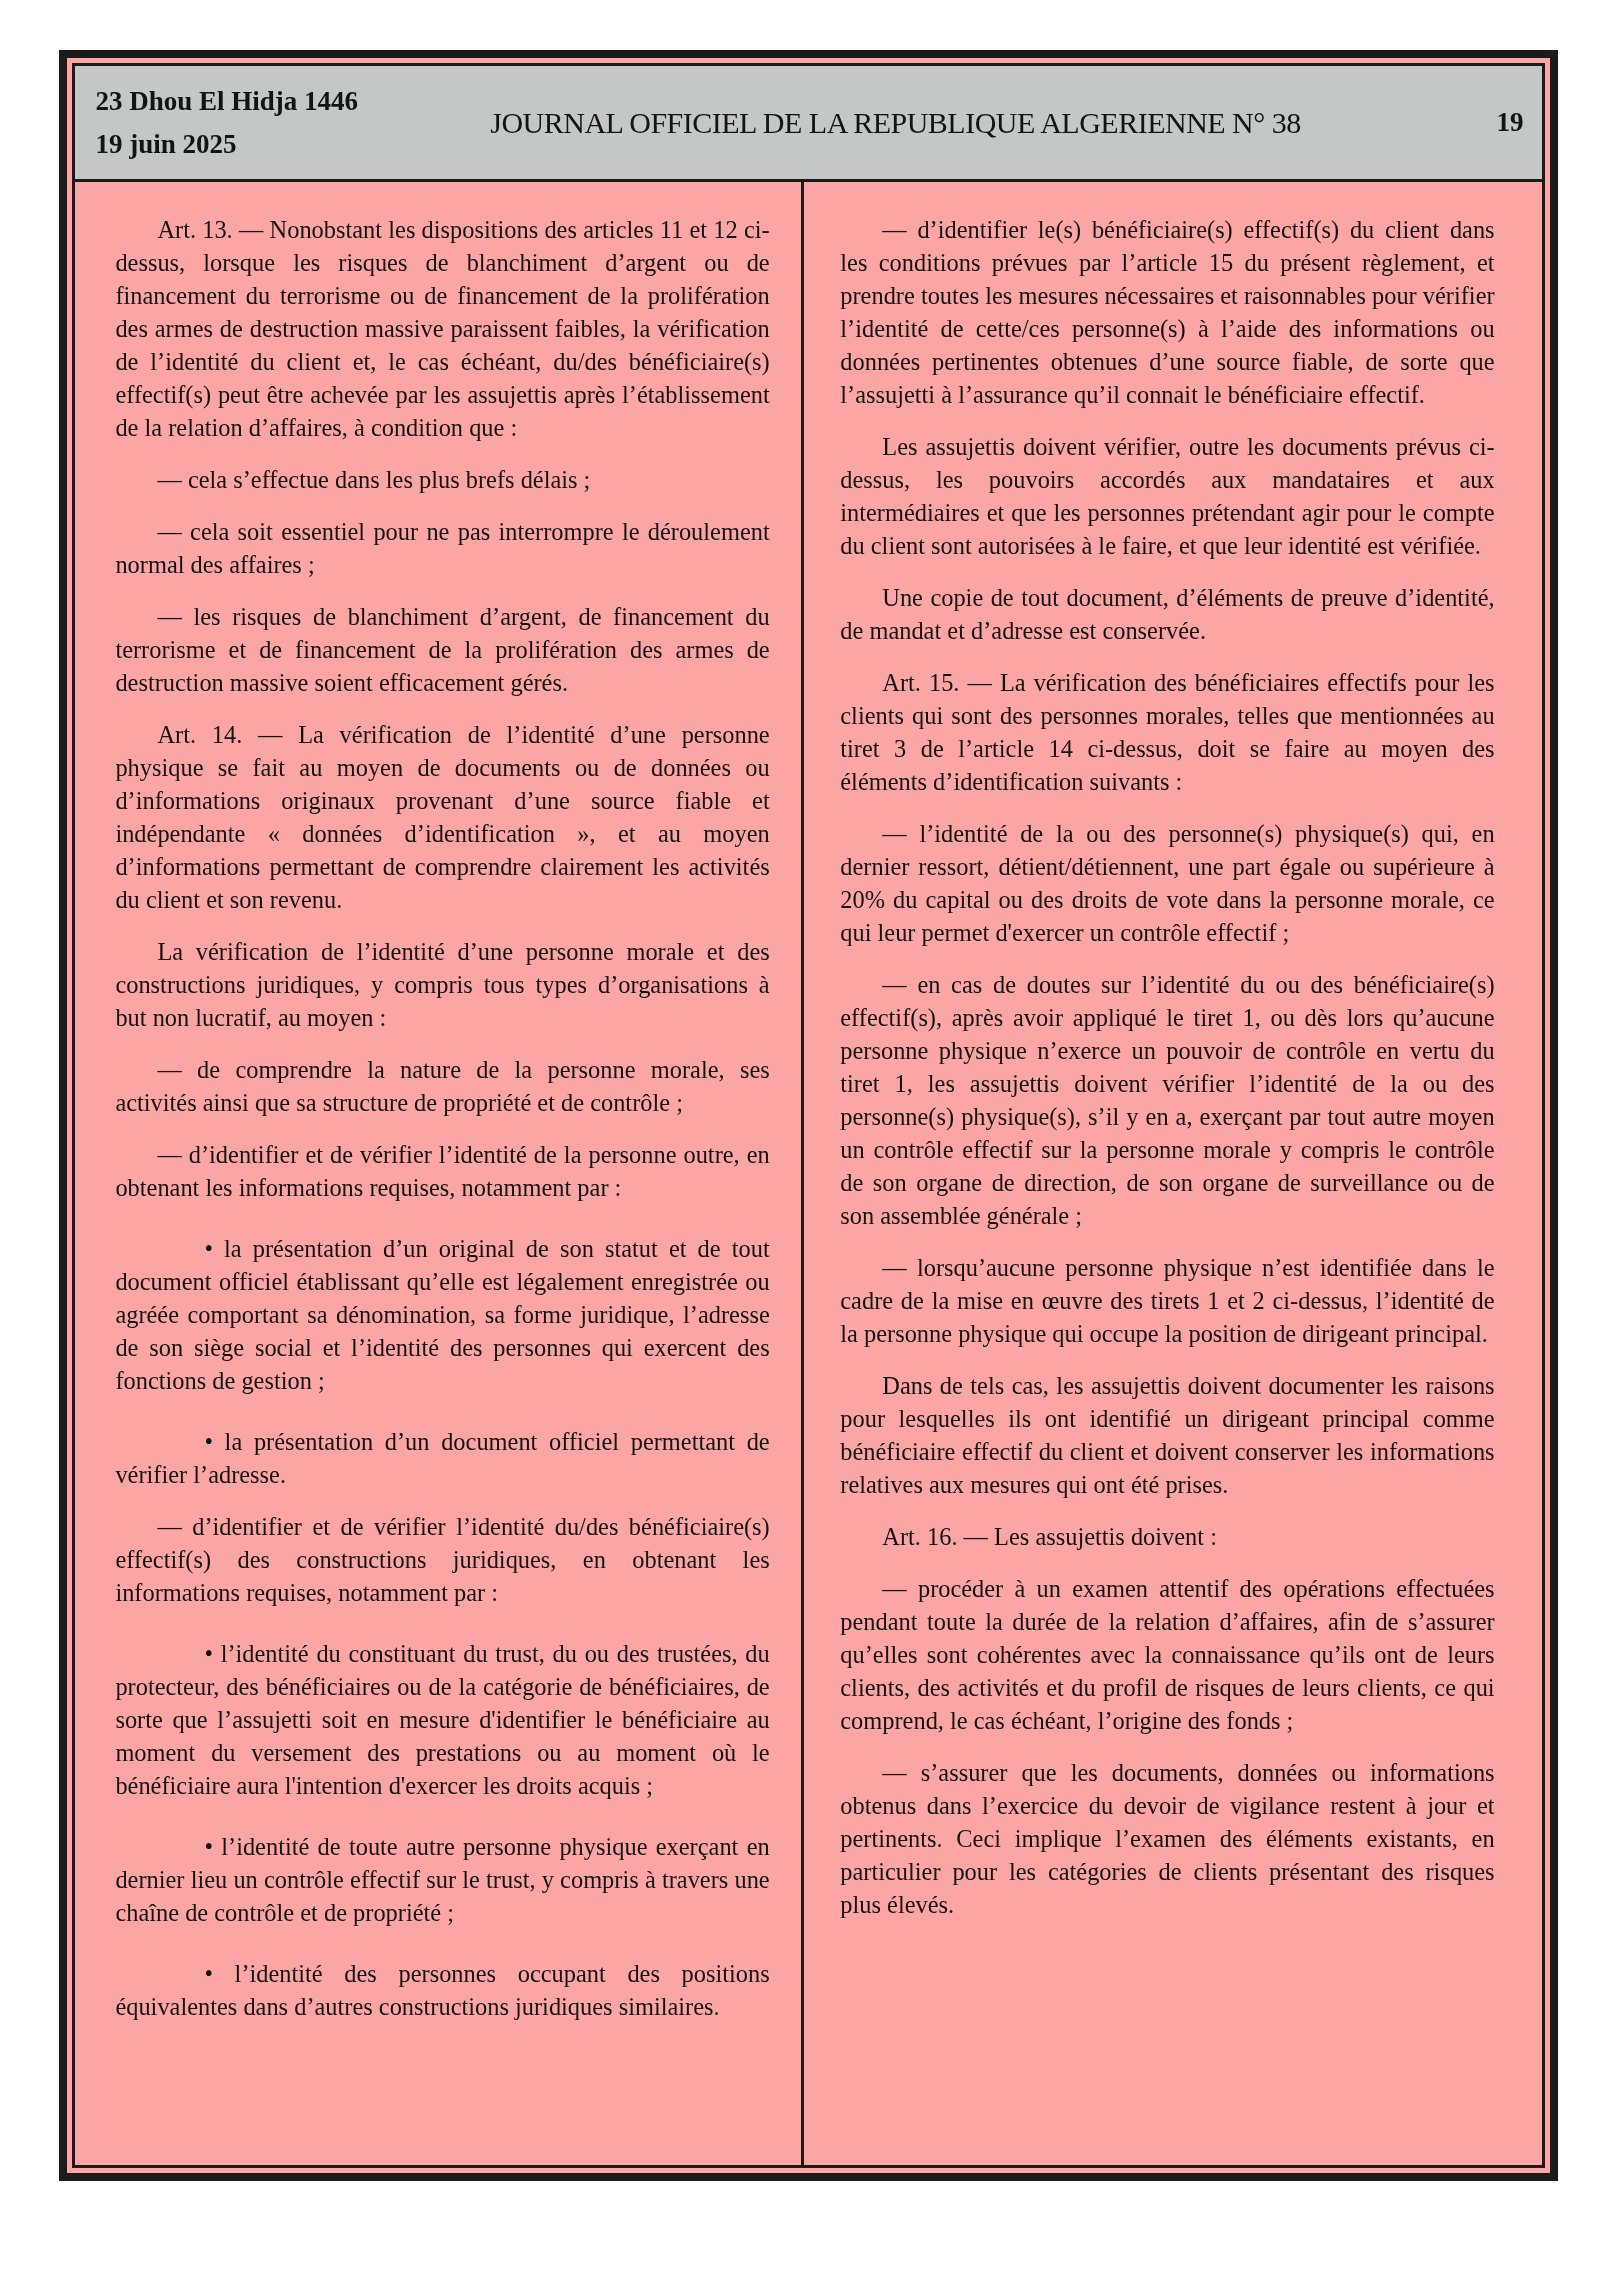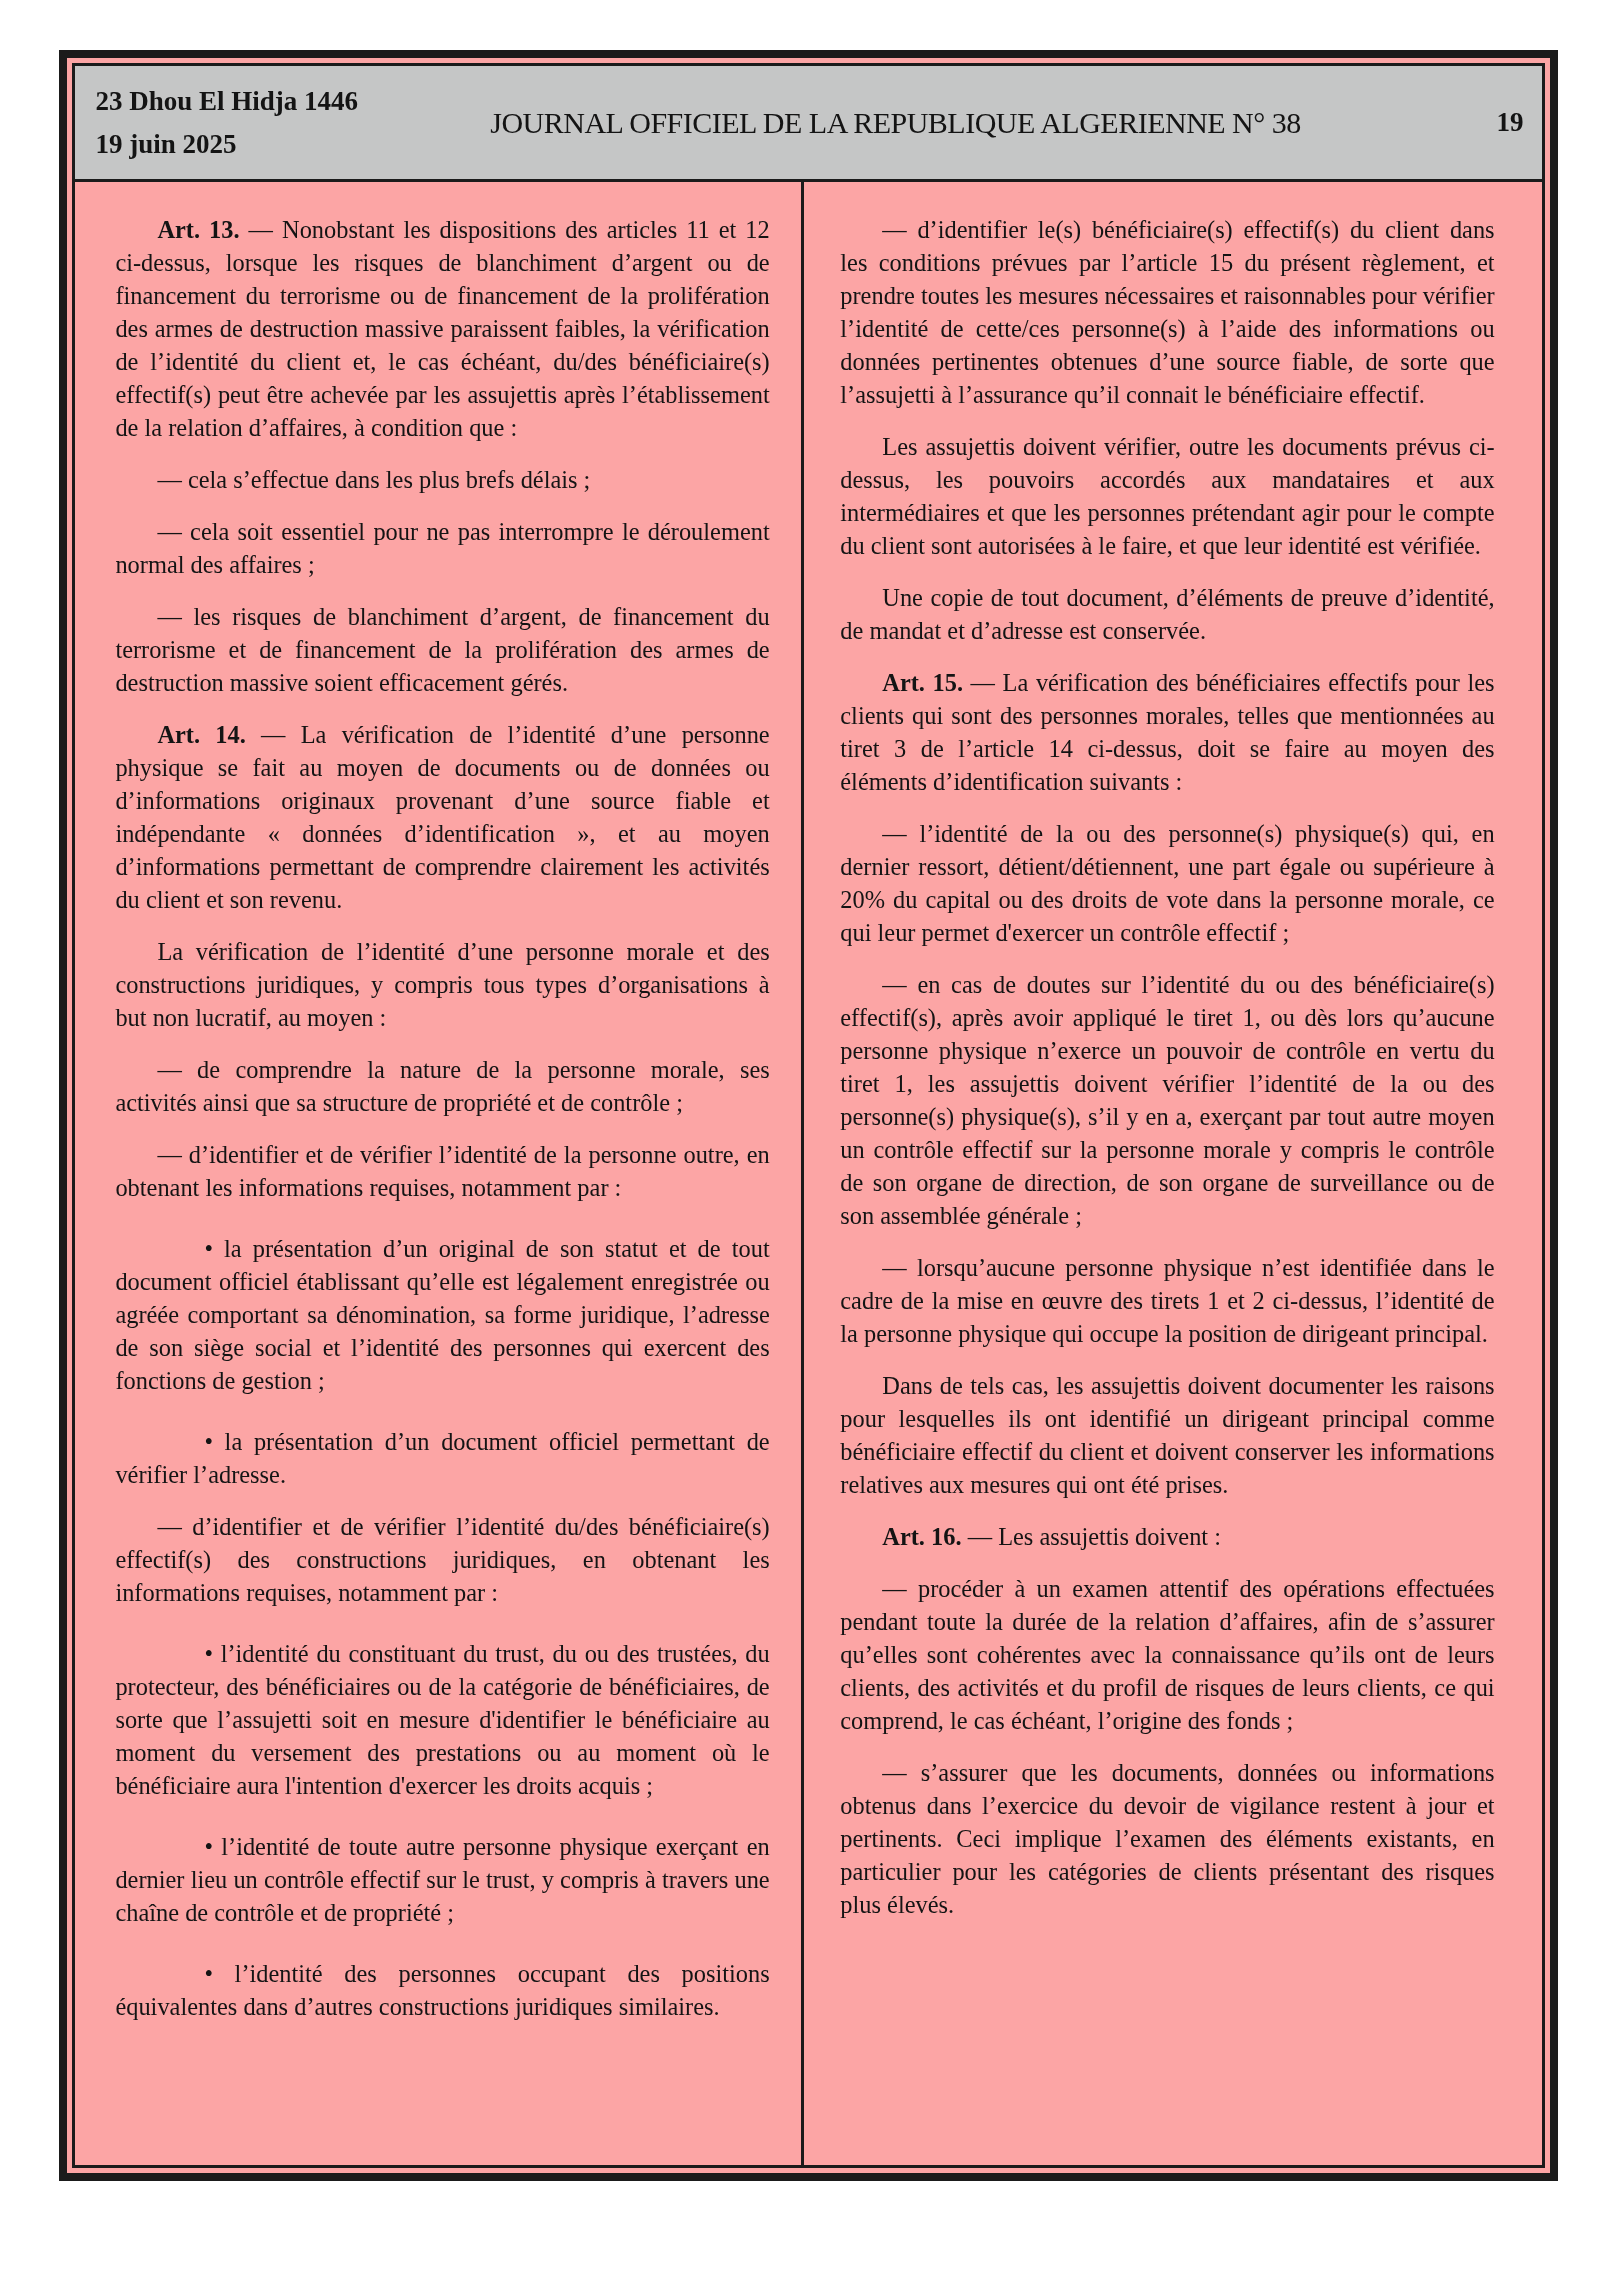--- a/index.html
+++ b/index.html
@@ -43,21 +43,21 @@
   .column.right { padding:31px 47px 0 36px; }
   .col-divider { width:3.6px; background:#1b1b1b; }
 
   .column p {
     margin:0 0 19px 0;
     font-size:24.4px; line-height:33px;
     text-align:justify;
   }
   .column p.para, .column p.dash { text-indent:42px; }
   .column p.bullet { text-indent:89px;margin-top:28px; }
-  .column strong { font-weight:bold; }
+  .column strong { font-weight:normal; }
 </style>
 </head>
 <body>
 
 <div class="page-frame">
   <div class="page-inner">
 
     <div class="header-band">
       <div class="header-dates">
         <div>23 Dhou El Hidja 1446</div>

